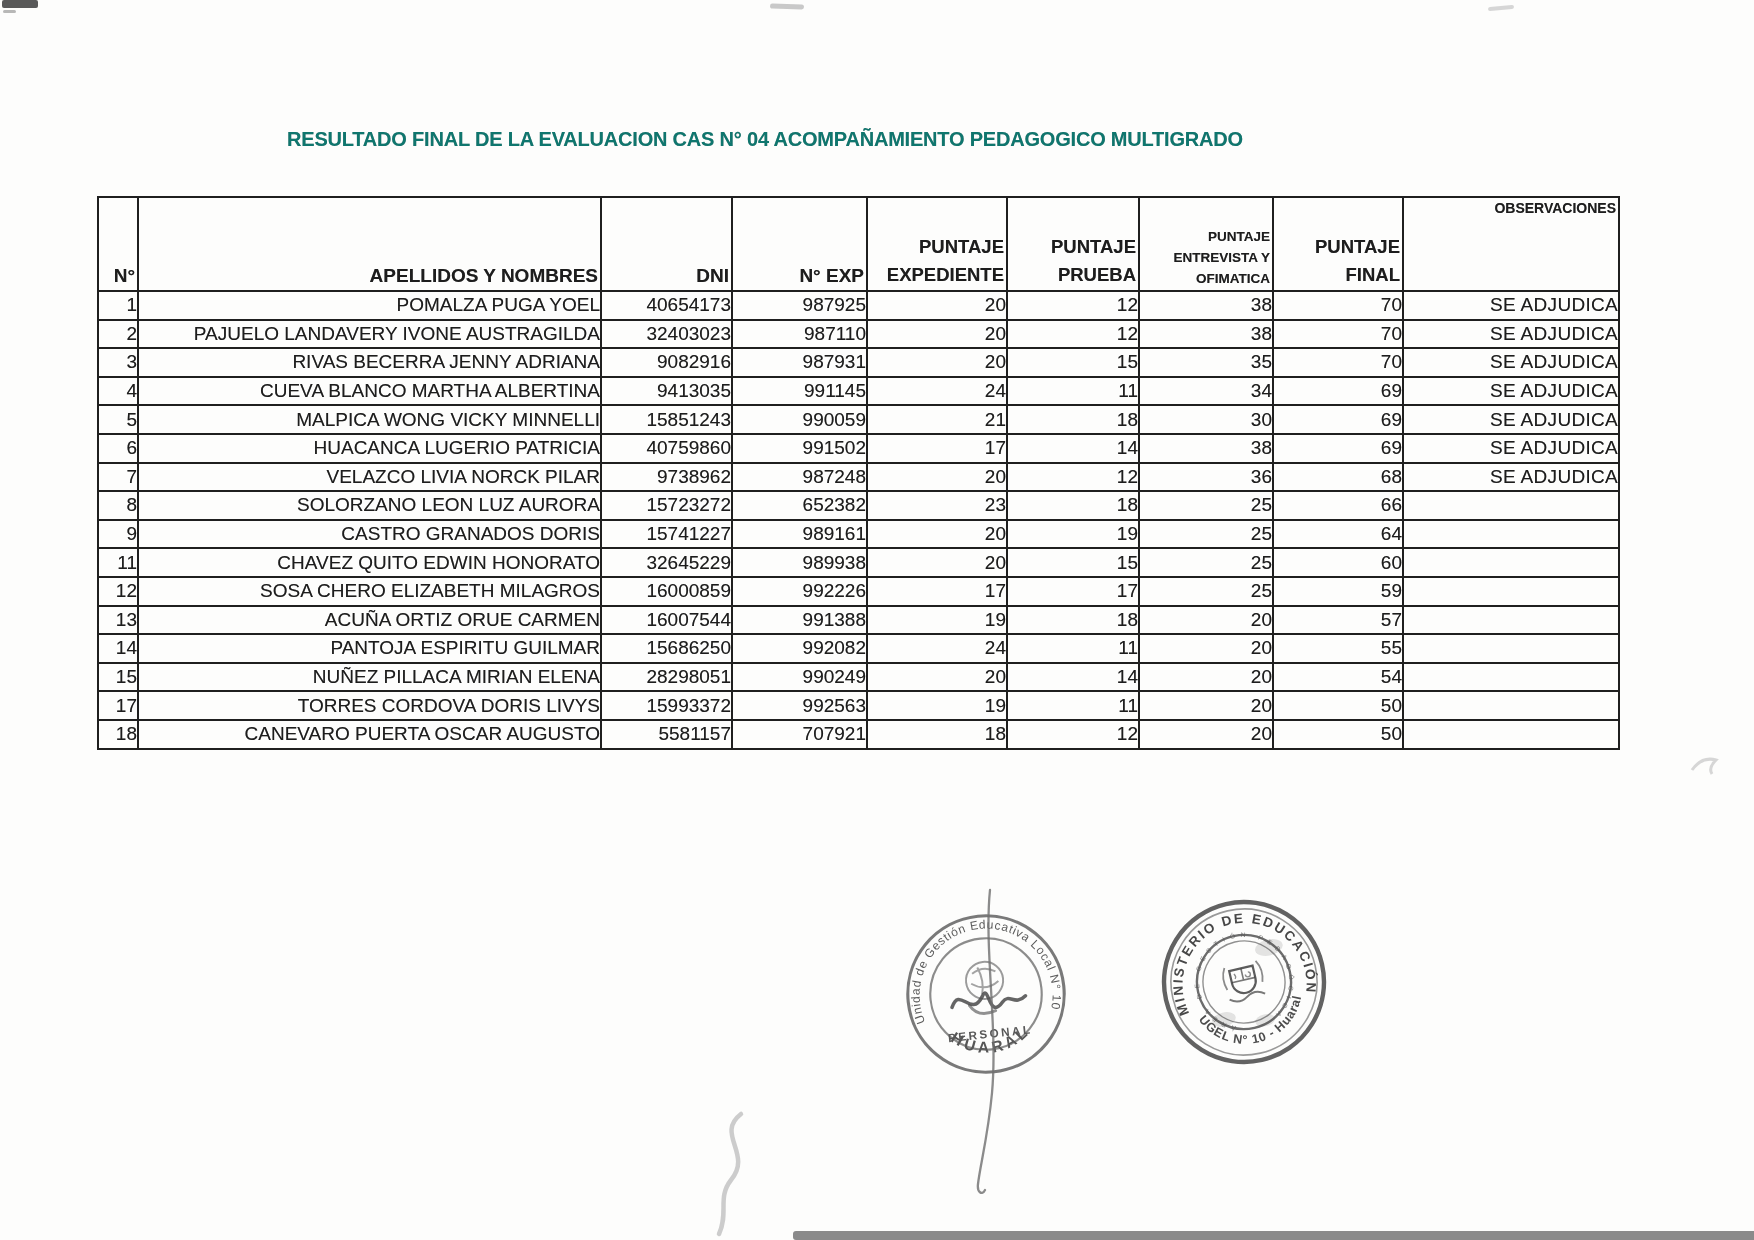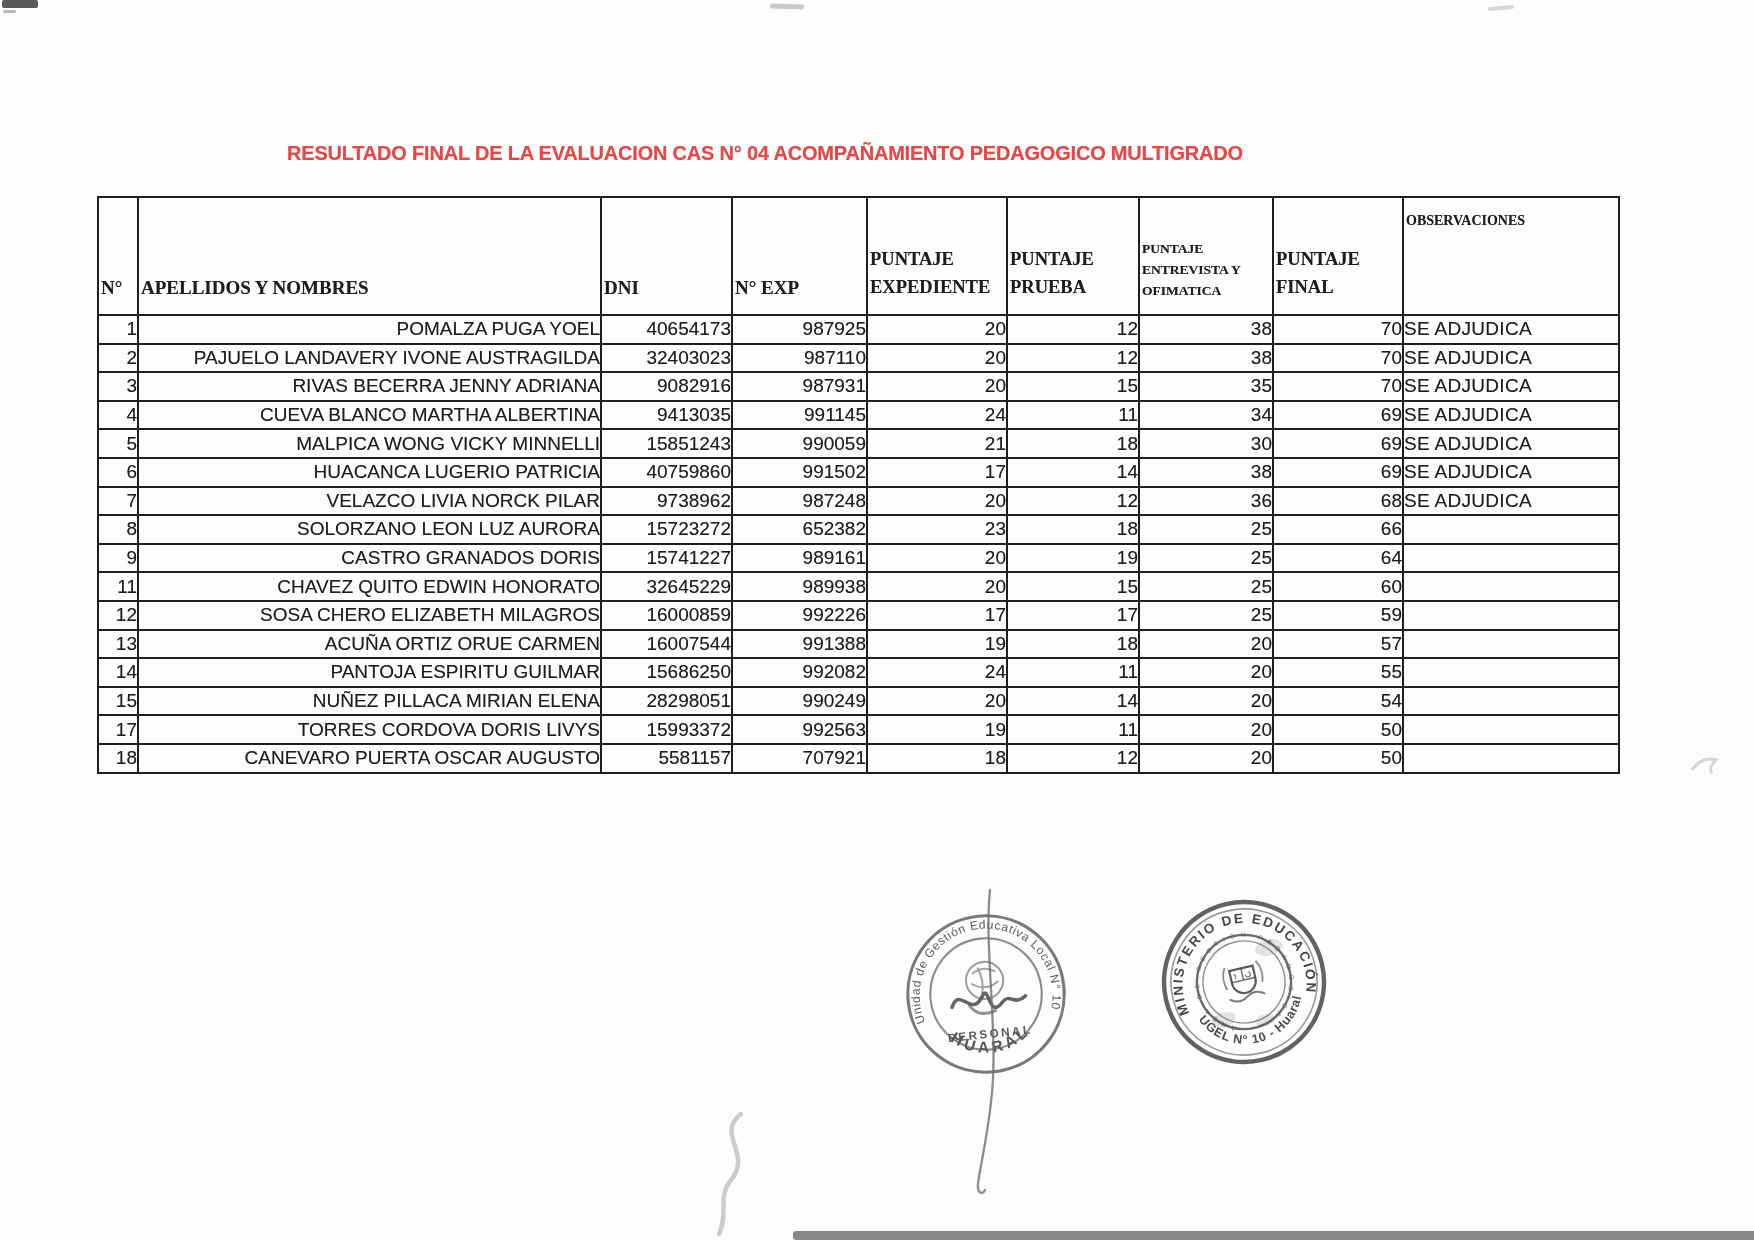--- a/index.html
+++ b/index.html
@@ -5,51 +5,51 @@
   html,body{margin:0;padding:0;}
   body{
     width:1754px;height:1240px;background:#ffffff;overflow:hidden;
     font-family:"Liberation Sans", sans-serif;
     position:relative;
   }
   .page{position:absolute;inset:0;background:#fdfdfc;}
 
   
   .doc-title{
-    position:absolute;left:287px;top:142px;width:900px;
-    font-size:20px;font-weight:700;color:#ef4444;letter-spacing:-0.2px;
+    position:absolute;left:287px;top:128px;width:900px;
+    font-size:20px;font-weight:700;color:#0f766e;letter-spacing:-0.2px;
     text-shadow:0 0 0.6px rgba(30,30,30,.35);
     white-space:nowrap;
   }
 
   
   table.results{
     position:absolute;left:97px;top:196px;
     border-collapse:collapse;table-layout:fixed;
     width:1521px;
     color:#1d1d1d;
   }
   table.results th, table.results td{
     border:2px solid #1f1f1f;
     overflow:hidden;white-space:nowrap;
     text-shadow:0 0 0.5px rgba(20,20,20,.45);
   }
   table.results thead th{
-    height:92px;font-weight:700;text-align:left;padding:12px 2px;
-    white-space:pre-line;line-height:1.55;font-family:Liberation Serif, serif;
+    height:92px;font-weight:700;text-align:right;padding:0 2px;
+    white-space:pre-line;line-height:1.55;
   }
   th.h-big{font-size:19px;vertical-align:bottom;padding-bottom:4px;}
   th.h-two{font-size:18.5px;vertical-align:bottom;padding-bottom:3px;}
   th.h-small{font-size:13.5px;vertical-align:bottom;padding-bottom:8px;line-height:1.6;}
   th.h-obs{font-size:14px;vertical-align:top;padding-top:7px;font-weight:700;}
   table.results tbody td{height:26.6px;font-size:19px;padding:0;}
   td.num{text-align:right;padding-right:6px;}
   td.c-n{text-align:right;padding-right:4px;}
   td.c-name{text-align:right;padding-left:7px;}
-  td.c-obs{text-align:left;font-size:16.5px;letter-spacing:.3px;}
+  td.c-obs{text-align:right;font-size:16.5px;letter-spacing:.3px;}
 
   
   .stamp{position:absolute;}
   .stamp svg text{font-family:"Liberation Sans", sans-serif;}
 
   
   .artifact{position:absolute;}
   .mark-topleft{left:2px;top:0;width:36px;height:8px;background:#3c3c3c;border-radius:2px;opacity:.85;}
   .mark-topleft2{left:3px;top:10px;width:13px;height:3px;background:#9a9a9a;border-radius:2px;opacity:.7;}
   .mark-topcenter{left:770px;top:4px;width:34px;height:5px;background:#bcbcbc;border-radius:3px;transform:rotate(2deg);opacity:.8;}

